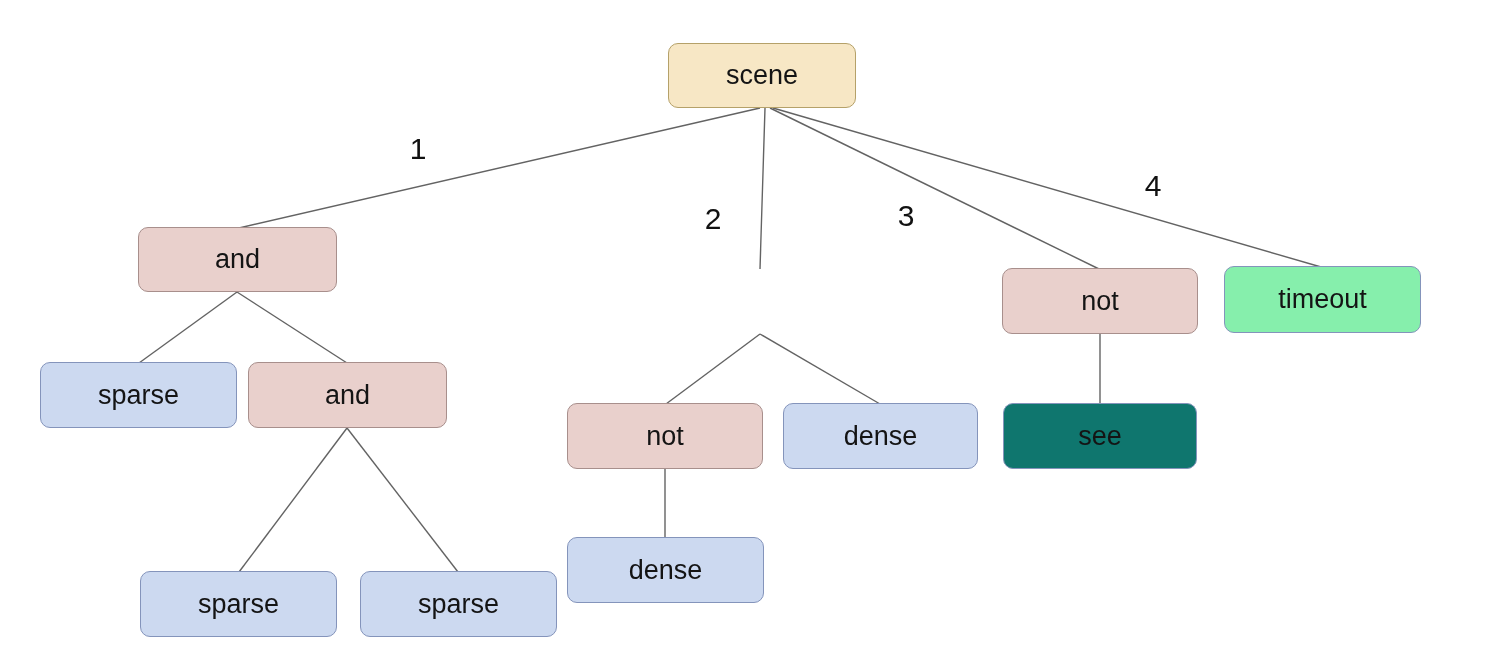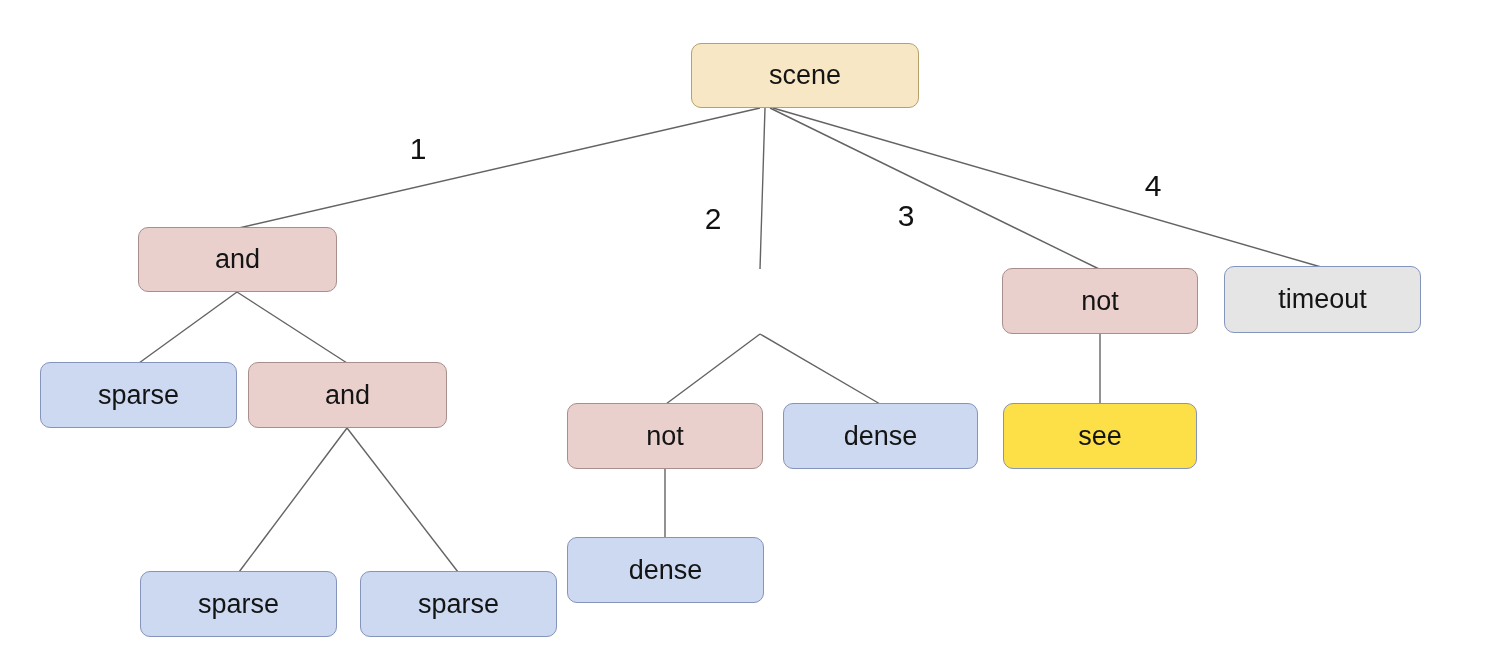--- a/index.html
+++ b/index.html
@@ -70,38 +70,38 @@
     <line x1="665" y1="469" x2="665" y2="538"></line>
 
     <line x1="1100" y1="334" x2="1100" y2="404"></line>
 
     <text x="418" y="159">1</text>
     <text x="713" y="229">2</text>
     <text x="906" y="226">3</text>
     <text x="1153" y="196">4</text>
   </svg>
 
-  <div class="node" style="left: 668px; top: 43px; width: 228px; height: 65px; background-color: rgb(247, 231, 197); border-color: rgb(181, 161, 105); margin-left: 23px;">scene</div>
+  <div class="node" style="left: 668px; top: 43px; width: 188px; height: 65px; background-color: rgb(247, 231, 197); border-color: rgb(181, 161, 105);">scene</div>
 
   <div class="node" style="left: 138px; top: 227px; width: 199px; height: 65px; background-color: rgb(233, 208, 204); border-color: rgb(168, 143, 140);">and</div>
 
 
   <div class="node" style="left: 1002px; top: 268px; width: 196px; height: 66px; background-color: rgb(233, 208, 204); border-color: rgb(168, 143, 140);">not</div>
 
-  <div class="node" style="left: 1224px; top: 266px; width: 197px; height: 67px; background-color: #e5e5e5; border-color: rgb(132, 148, 187);">timeout</div>
+  <div class="node" style="left: 1224px; top: 266px; width: 197px; height: 67px; background-color: #86efac; border-color: rgb(132, 148, 187);">timeout</div>
 
   <div class="node" style="left: 40px; top: 362px; width: 197px; height: 66px; background-color: rgb(204, 217, 240); border-color: rgb(132, 148, 187);">sparse</div>
 
   <div class="node" style="left: 248px; top: 362px; width: 199px; height: 66px; background-color: rgb(233, 208, 204); border-color: rgb(168, 143, 140);">and</div>
 
   <div class="node" style="left: 567px; top: 403px; width: 196px; height: 66px; background-color: rgb(233, 208, 204); border-color: rgb(168, 143, 140);">not</div>
 
   <div class="node" style="left: 783px; top: 403px; width: 195px; height: 66px; background-color: rgb(204, 217, 240); border-color: rgb(132, 148, 187);">dense</div>
 
-  <div class="node" style="left: 1003px; top: 403px; width: 194px; height: 66px; background-color: #fde047; border-color: rgb(132, 148, 187);">see</div>
+  <div class="node" style="left: 1003px; top: 403px; width: 194px; height: 66px; background-color: #0f766e; border-color: rgb(132, 148, 187);">see</div>
 
   <div class="node" style="left: 140px; top: 571px; width: 197px; height: 66px; background-color: rgb(204, 217, 240); border-color: rgb(132, 148, 187);">sparse</div>
 
   <div class="node" style="left: 360px; top: 571px; width: 197px; height: 66px; background-color: rgb(204, 217, 240); border-color: rgb(132, 148, 187);">sparse</div>
 
   <div class="node" style="left: 567px; top: 537px; width: 197px; height: 66px; background-color: rgb(204, 217, 240); border-color: rgb(132, 148, 187);">dense</div>
 
 </div>
 
 </body></html>

